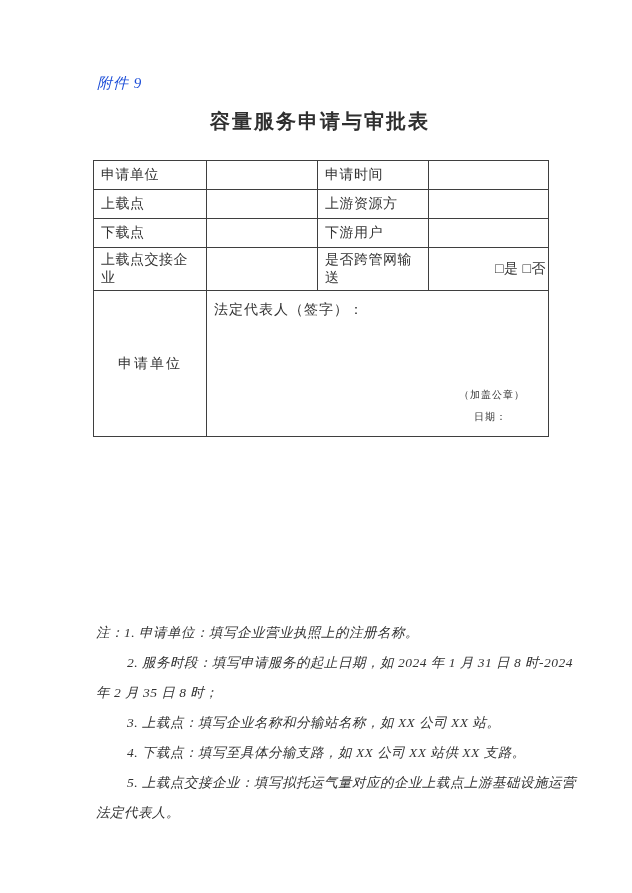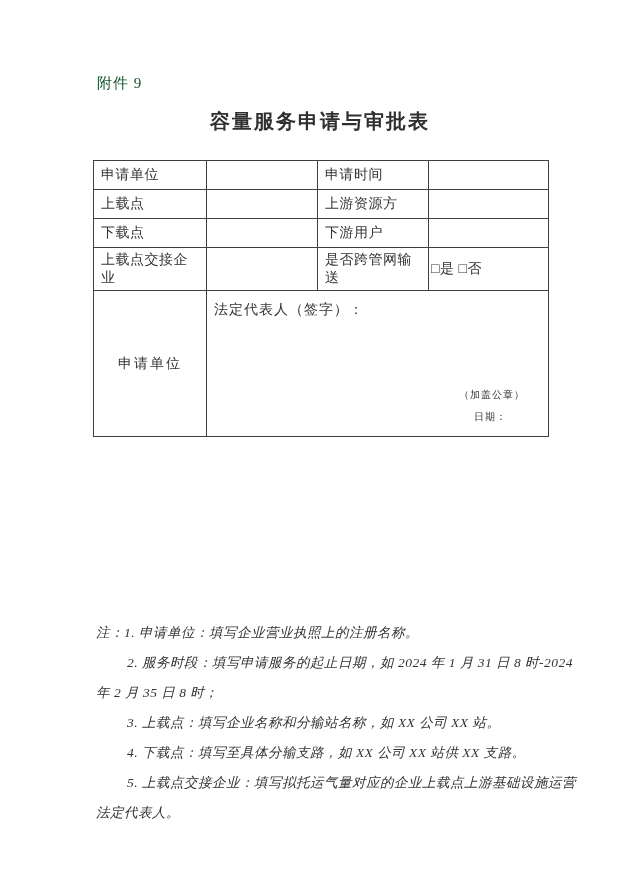--- a/index.html
+++ b/index.html
@@ -12,21 +12,22 @@
     color: #333333;
     font-family: "Liberation Serif", "DejaVu Serif", serif;
     overflow: hidden;
   }
   .attachment-label {
     position: absolute;
     left: 97px;
     top: 74px;
     font-size: 15px;
     letter-spacing: 1px;
-    color: #14532d;
+    color: #1d4ed8;
+    font-style: italic;
   }
   .doc-title {
     position: absolute;
     left: 8px;
     right: 0;
     top: 108px;
     text-align: center;
     font-family: "Liberation Sans", "DejaVu Sans", sans-serif;
     font-weight: bold;
     font-size: 20px;
@@ -44,21 +45,21 @@
   .form-table td {
     border: 1px solid #3f3f3f;
     font-size: 14px;
     color: #333333;
     padding: 3px 7px;
     vertical-align: middle;
     letter-spacing: 0.5px;
     margin-left: 25px;
   }
   .form-table tr.info-row td { height: 29px; }
-  td.cb-cell { text-align: left; padding: 3px 2px; }
+  td.cb-cell { text-align: right; padding: 3px 2px; }
   td.section-label {
     text-align: center;
     letter-spacing: 2px;
   }
   td.big-cell {
     padding: 0;
     vertical-align: top;
   }
   .applicant-row td { height: 146px; }
   .approval-row td { height: 163px; }

